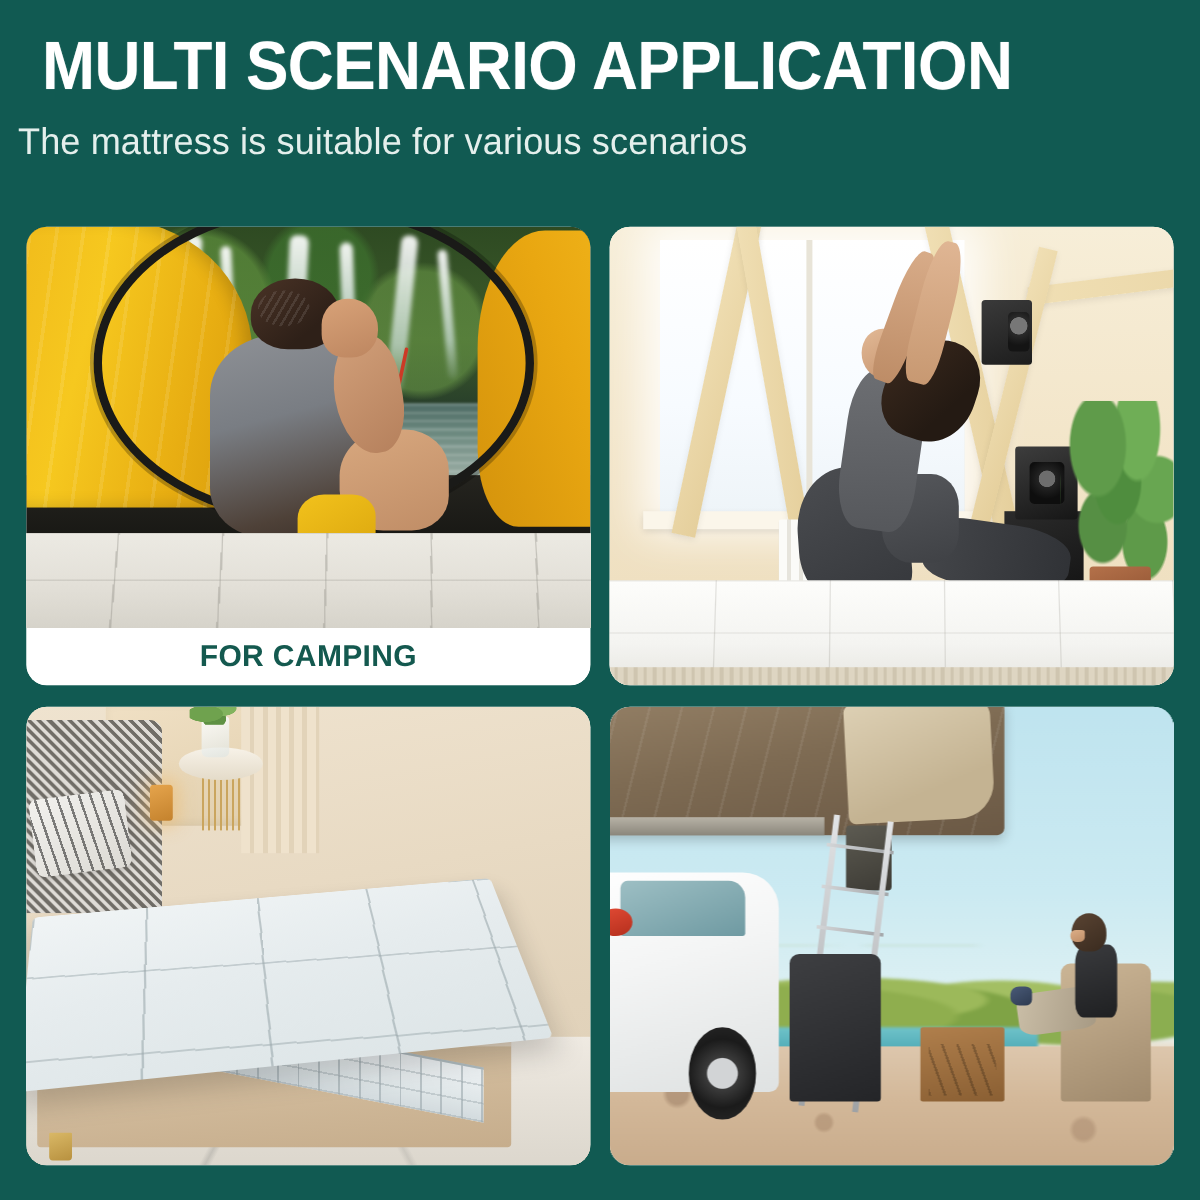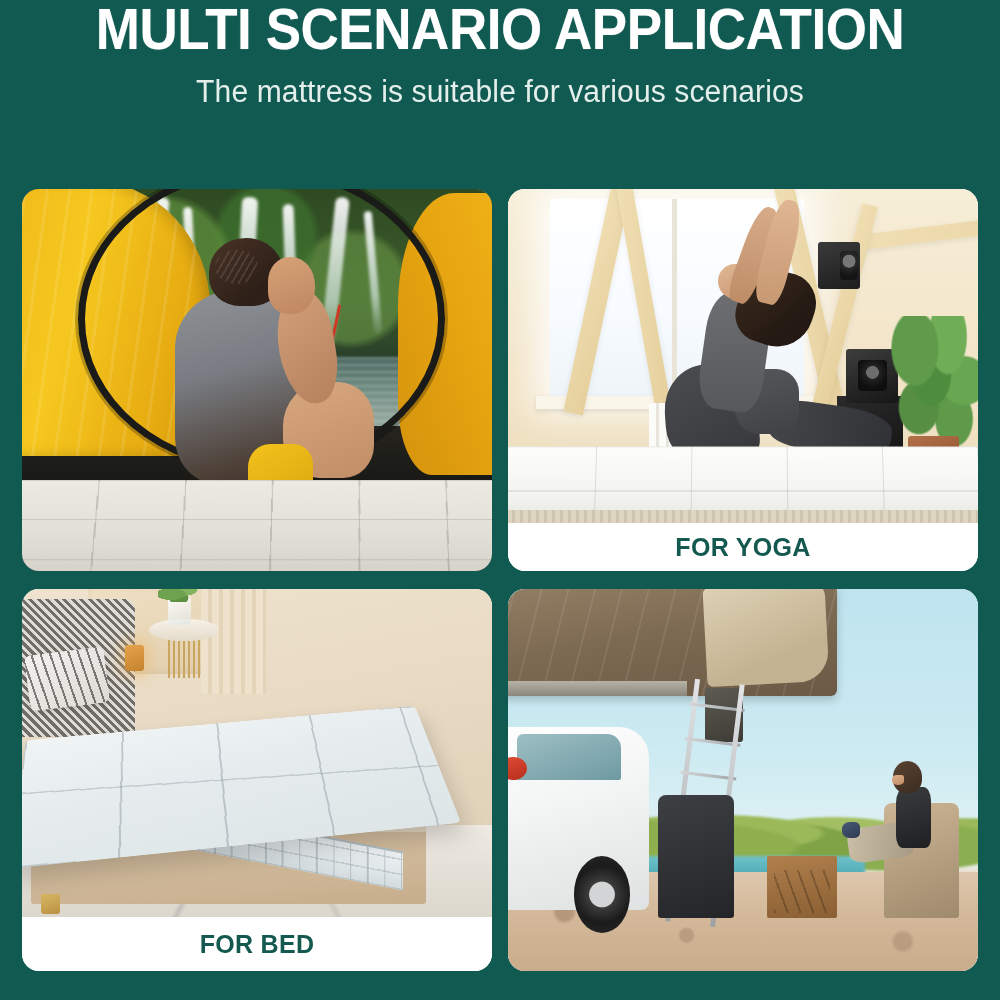--- a/index.html
+++ b/index.html
@@ -5,21 +5,21 @@
   * { margin:0; padding:0; box-sizing:border-box; }
   html,body { width:1000px; height:1000px; }
   body {
     background:#115a52;
     font-family:"Liberation Sans", sans-serif;
     overflow:hidden;
     position:relative;
   }
 
   
-  .header { width:1000px; text-align:center; }
+  .header { width:1000px; padding-top:26px; }
   .title {
     color:#ffffff;
     font-size:57px;
     font-weight:700;
     letter-spacing:-0.5px;
     line-height:1.05;
     transform:scaleX(0.93);
     transform-origin:center;
     white-space:nowrap;
     text-shadow:0 0 1px rgba(255,255,255,.4);
@@ -617,20 +617,21 @@
       <div class="person">
         <div class="torso"></div>
         <div class="legs"></div>
         <div class="shorts"></div>
         <div class="arm"></div>
         <div class="hair"></div>
         <div class="face"></div>
       </div>
       <div class="mattress"></div>
     </div>
+    <div class="caption">FOR CAMPING</div>
   </div>
 
   <div class="card">
     <div class="photo yoga">
       <div class="wall"></div>
       <div class="beam b5"></div>
       <div class="window"></div>
       <div class="sill"></div>
       <div class="beam b1"></div>
       <div class="beam b2"></div>
@@ -650,21 +651,20 @@
         <div class="ypony"></div>
         <div class="yhead"></div>
         <div class="yarm2"></div>
         <div class="yarm"></div>
         <div class="yfoot1"></div>
         <div class="yfoot2"></div>
       </div>
       <div class="ymat"></div>
       <div class="ymatEdge"></div>
     </div>
-    <div class="caption">FOR YOGA</div>
   </div>
 
   <div class="card tall">
     <div class="photo bed">
       <div class="room"></div>
       <div class="headwall"></div>
       <div class="curtain"></div>
       <div class="sofa"></div>
       <div class="pillow"></div>
       <div class="lamp"></div>
@@ -672,21 +672,20 @@
       <div class="sideTable"></div>
       <div class="vase"></div>
       <div class="leaves"></div>
       <div class="floor"></div>
       <div class="base"></div>
       <div class="baseTrim"></div>
       <div class="foot"></div>
       <div class="topperSide"></div>
       <div class="topper"></div>
     </div>
-    <div class="caption">FOR BED</div>
   </div>
 
   <div class="card tall">
     <div class="photo rv">
       <div class="sky"></div>
       <div class="bushes"></div>
       <div class="water"></div>
       <div class="ground"></div>
       <div class="roofTent"></div>
       <div class="tentFly"></div>

